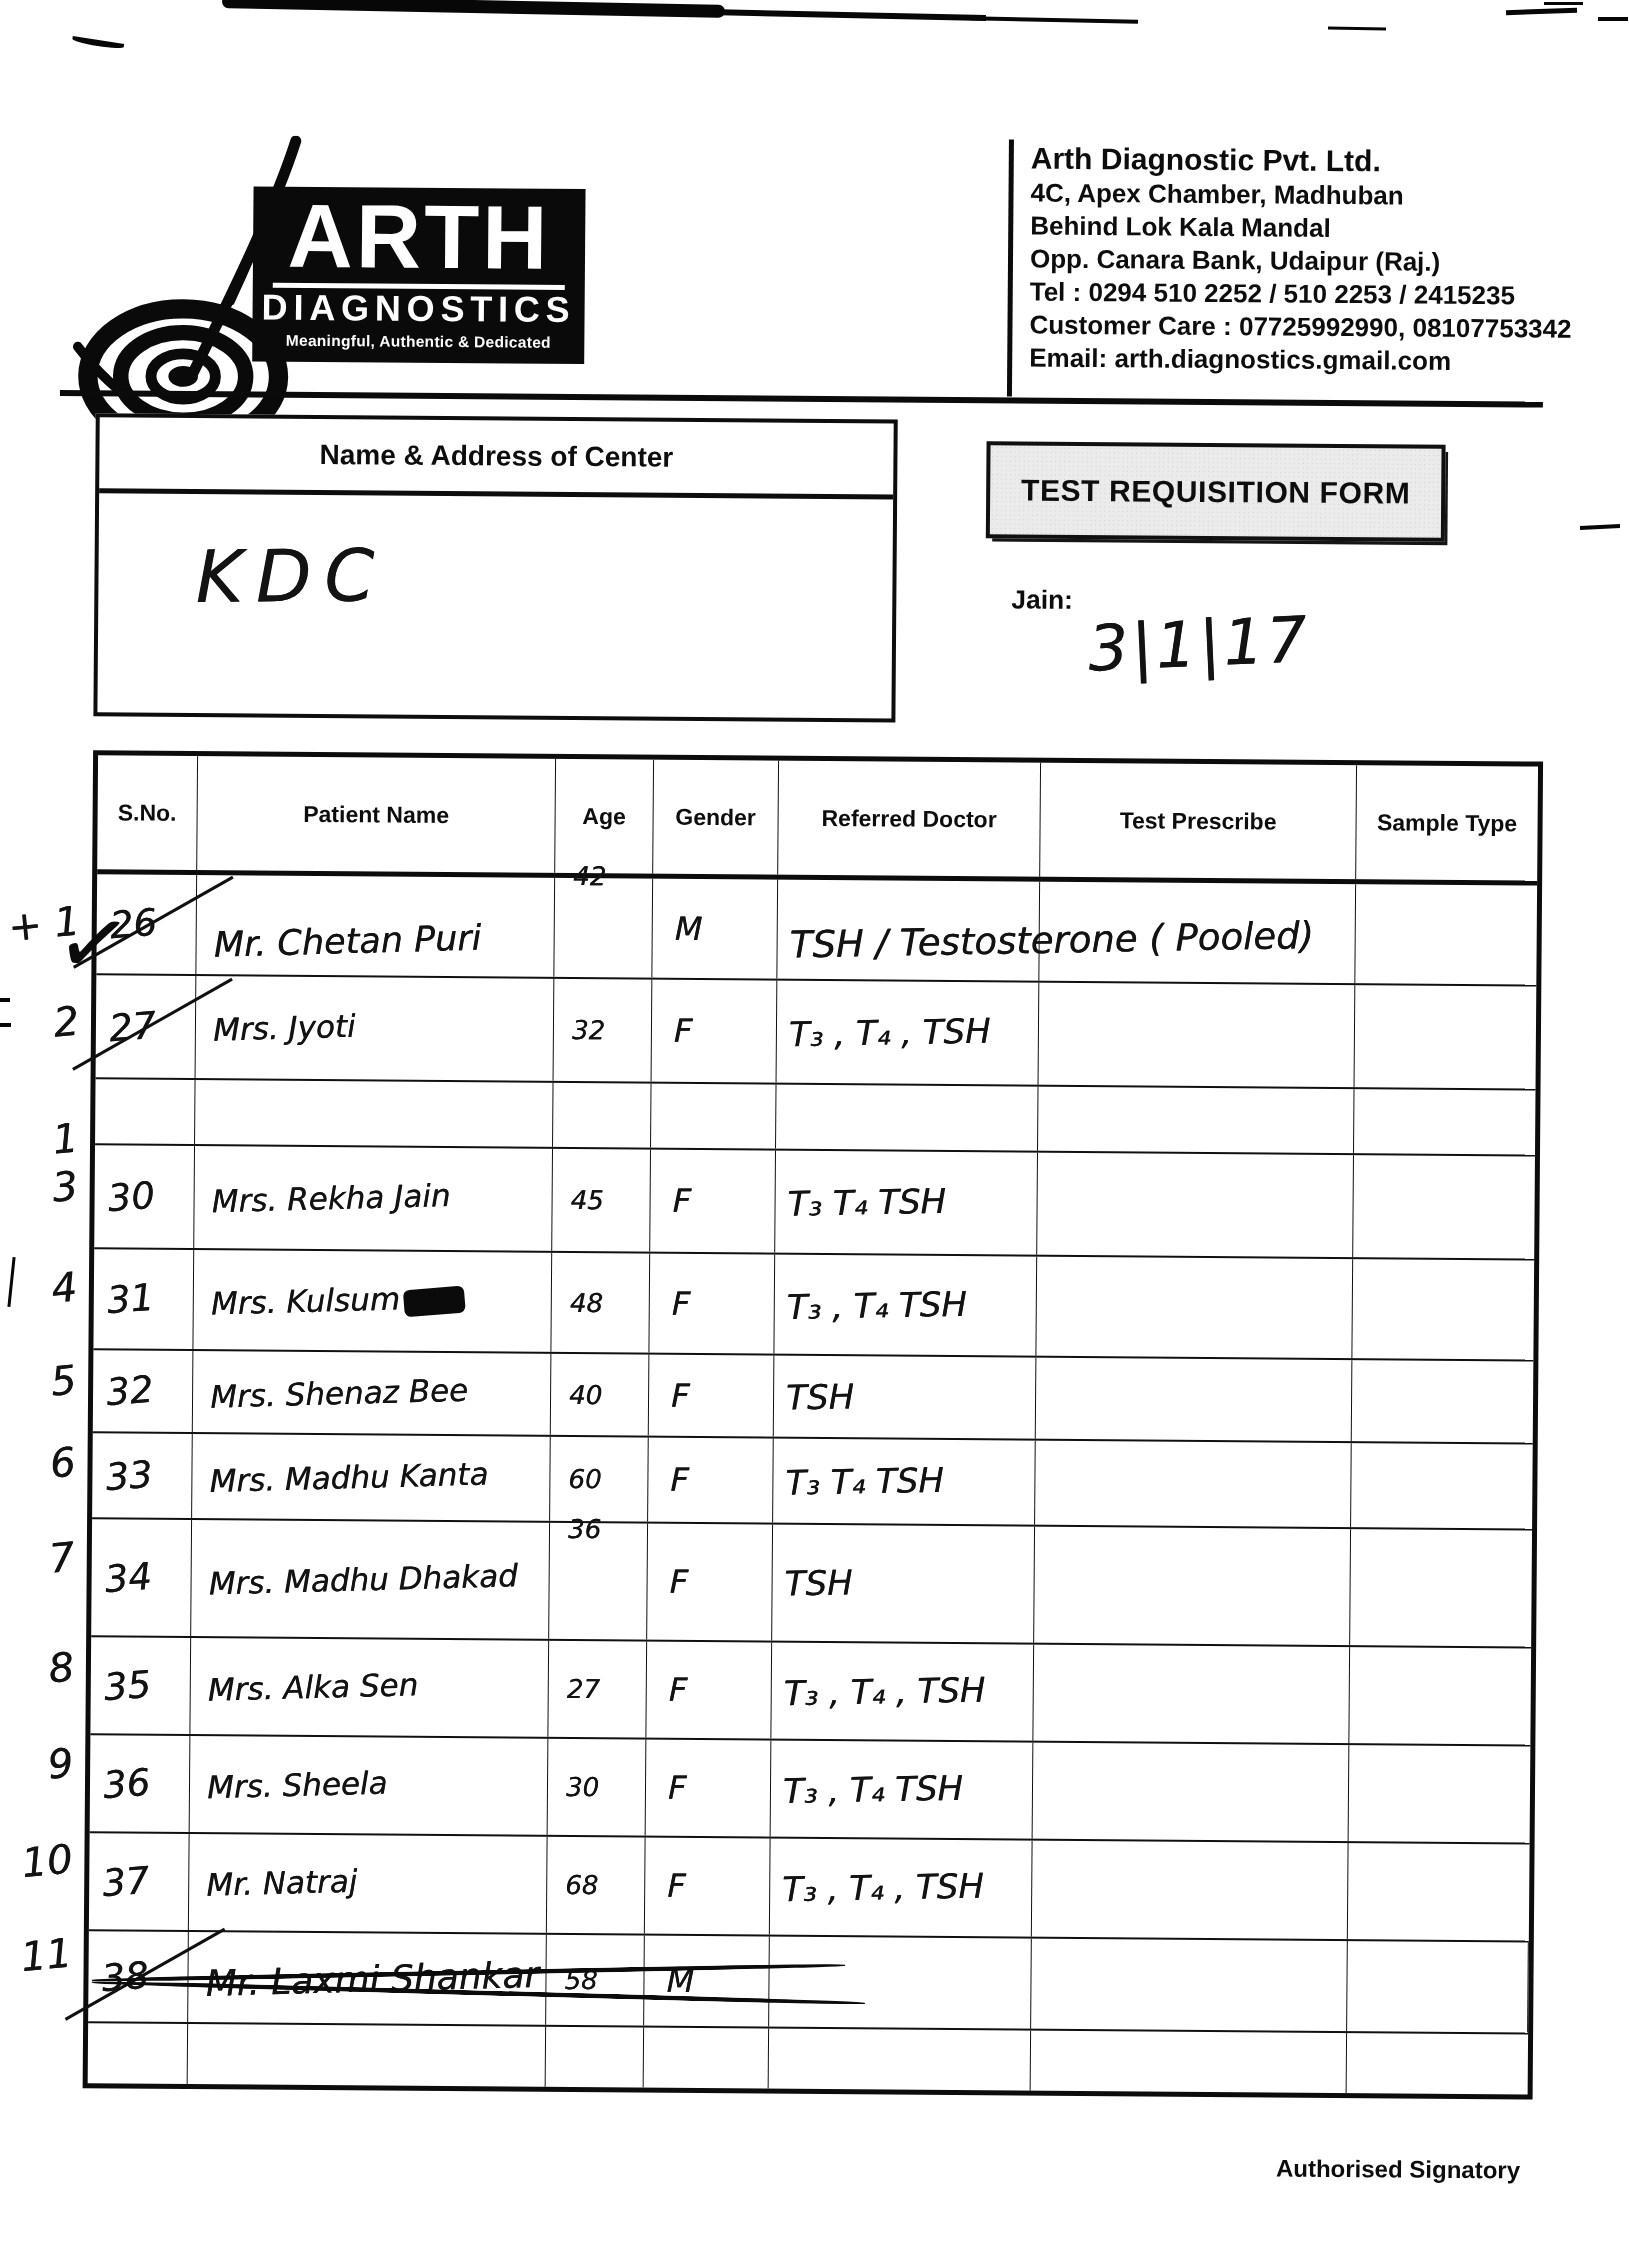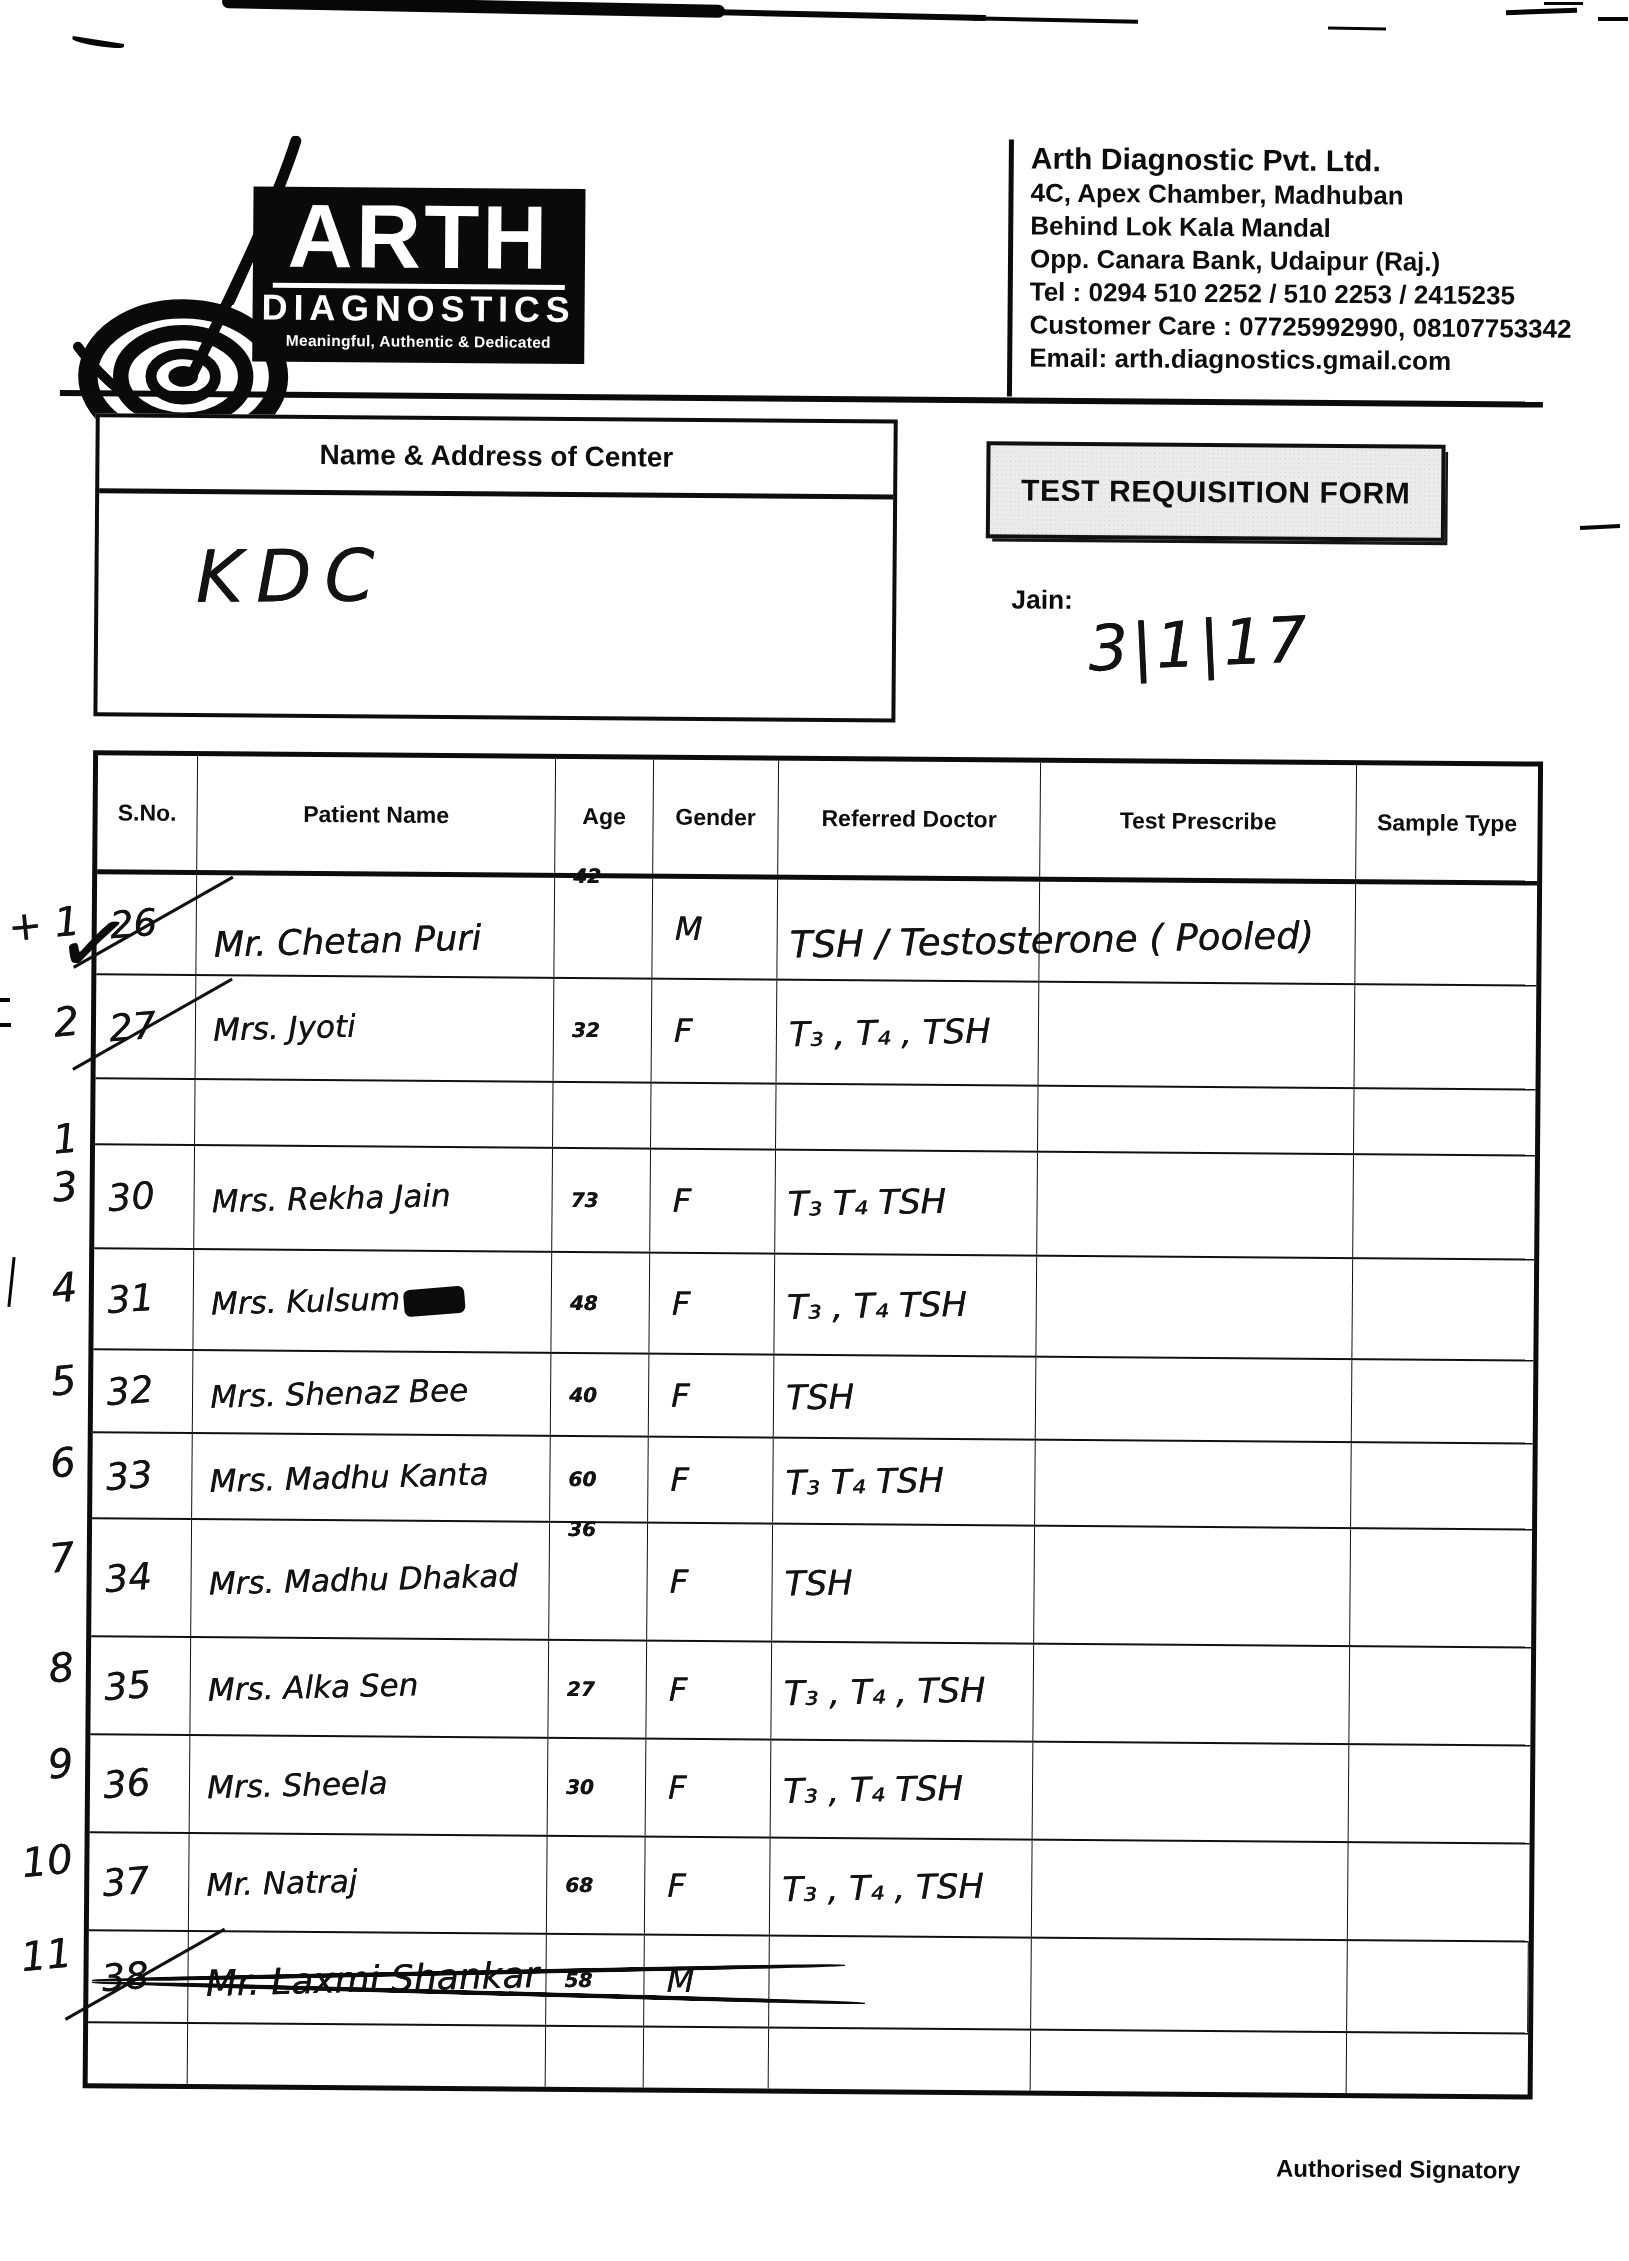--- a/index.html
+++ b/index.html
@@ -71,21 +71,21 @@
   .th:last-child{border-right:none;}
   .trow{border-bottom:2.6px solid #101010;position:relative;}
   .trow:last-child{border-bottom:none;}
   .td{border-right:1.9px solid #101010;position:relative;display:flex;align-items:center;overflow:visible;}
   .td:last-child{border-right:none;}
 
   .sno-text{font-size:37px;margin-left:13px;transform:rotate(-5deg);}
   .name-text{font-size:31px;margin-left:17px;white-space:nowrap;transform:rotate(-2deg);}
   .name-text.low{font-size:35px;margin-top:31px;}
   .name-text.wide{font-size:36px;}
-  .age-text{font-size:20px;margin-left:18px;font-weight:bold;}
+  .age-text{font-size:26px;margin-left:18px;}
   .gender-text{font-size:32px;margin-left:22px;}
   .tests-text{font-size:34px;margin-left:11.6px;white-space:nowrap;transform:rotate(-1.5deg);}
   .tests-text.big{font-size:37px;margin-top:17px;}
   .above{position:relative;top:-52px;}
 
   .slash{position:absolute;left:-35%;top:46%;width:185%;border-top:3.9px solid #101010;transform:rotate(-30deg);}
   .bigcheck{position:absolute;left:-40px;top:17px;font-size:89px;font-style:normal;
             font-family:"DejaVu Sans", sans-serif;transform:rotate(9deg);color:#0c0c0c;}
   .blot{display:inline-block;width:61px;height:27px;background:#0b0b0b;border-radius:6.4px;
         margin-left:3.9px;transform:rotate(-5deg);}
@@ -220,21 +220,21 @@
           <div class="td"></div>
         </div>
         <div class="trow" style="height: 102px;">
           <div class="td">
             <span class="hw sno-text">30</span>
           </div>
           <div class="td">
             <span class="hw name-text">Mrs. Rekha Jain</span>
           </div>
           <div class="td">
-            <span class="hw age-text">73</span>
+            <span class="hw age-text">45</span>
           </div>
           <div class="td">
             <span class="hw gender-text">F</span>
           </div>
           <div class="td">
             <span class="hw tests-text">T₃ T₄ TSH</span>
           </div>
           <div class="td"></div>
           <div class="td"></div>
         </div>

